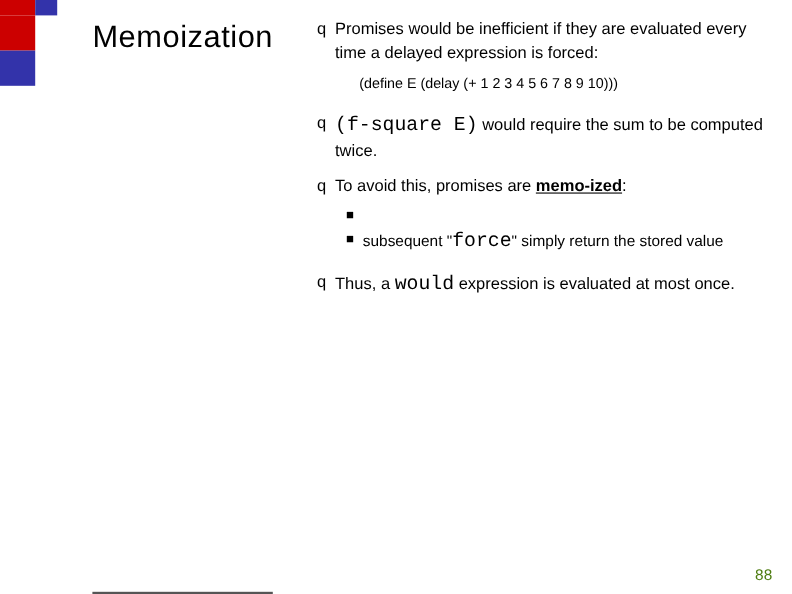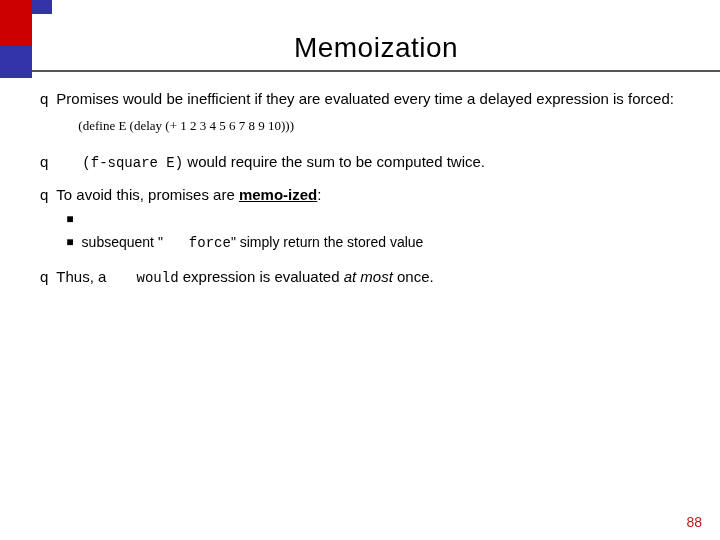--- a/index.html
+++ b/index.html
@@ -13,21 +13,21 @@
       color: #000000;
       overflow: hidden;
       position: relative;
     }
 
     .slide {
       width: 720px;
       height: 540px;
       padding: 0;
       display: flex;
-      flex-direction: column;
+      flex-direction: row;
     }
 
     
     .top-bar {
       display: flex;
       height: 14px;
       background: #fff;
     }
 
     .top-bar-red {
@@ -108,34 +108,32 @@
 
     .bullet-text {
       flex: 1;
       font-size: 15px;
       line-height: 1.45;
       color: #000;
     }
 
     .code-block {
       margin: 6px 0 6px 22px;
-      font-family: Liberation Serif, serif;
+      font-family: Liberation Sans, sans-serif;
       font-size: 13px;
       color: #000;
       line-height: 1.5;
     }
 
     code, .inline-code {
       font-family: 'Courier New', Courier, monospace;
-      font-size: 14px;
-      margin-left: 26px;
+      font-size: 18px;
     }
 
     .italic {
-      font-style: italic;
     }
 
     .bold {
       font-weight: bold;
     }
 
     .underline {
       text-decoration: underline;
     }
 
@@ -163,21 +161,21 @@
       font-size: 14px;
       line-height: 1.45;
     }
 
     
     .page-number {
       position: absolute;
       bottom: 10px;
       right: 18px;
       font-size: 14px;
-      color: #b91c1c;
+      color: #4d7c0f;
       margin-top: 16px;
     }
   </style>
 </head>
 <body>
 
 <div class="slide">
 
   <div class="top-bar">
     <div class="top-bar-red"></div>

